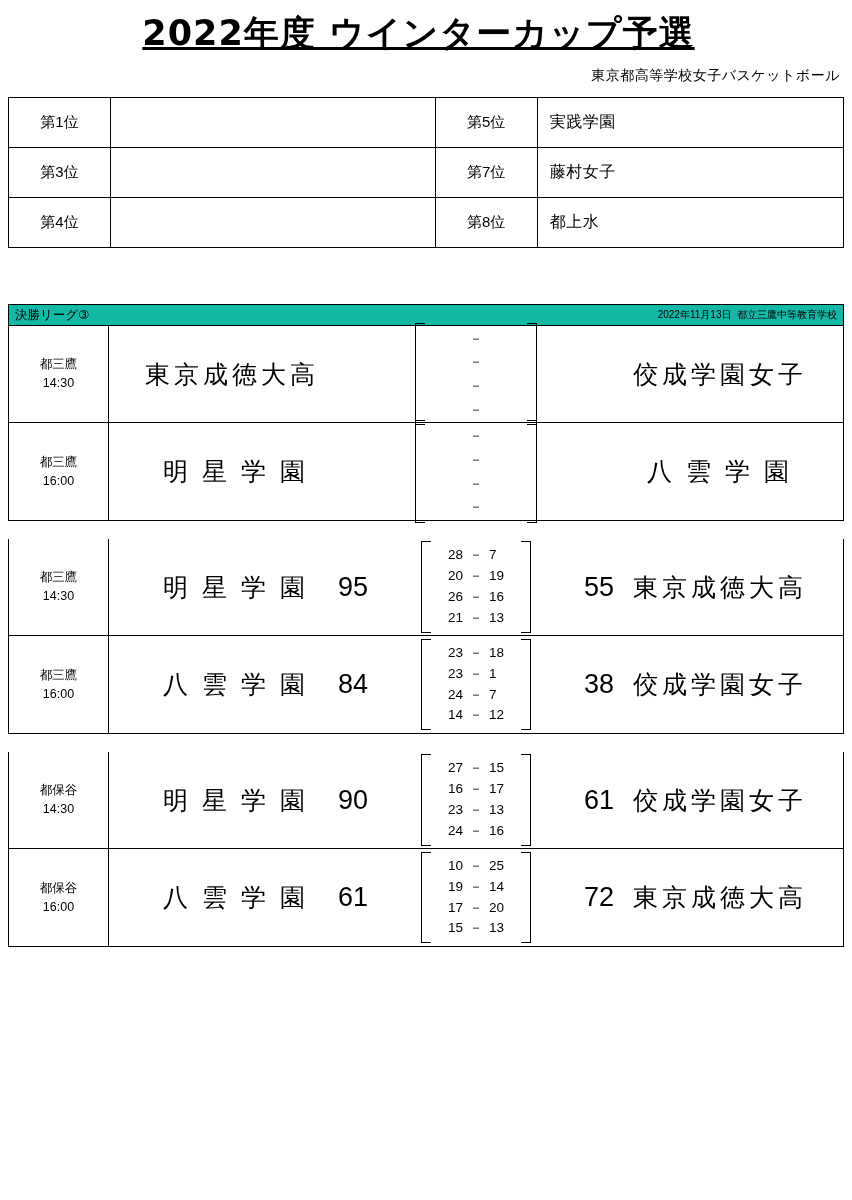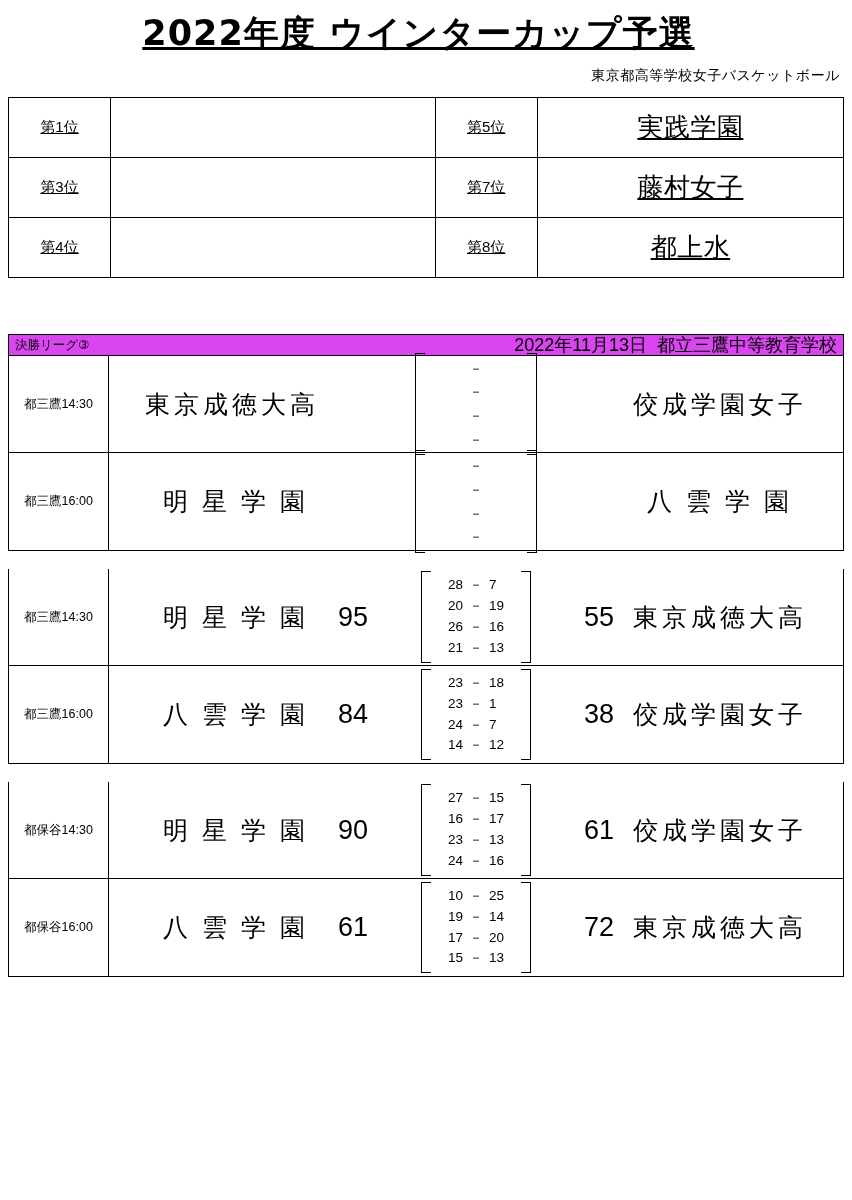--- a/index.html
+++ b/index.html
@@ -39,71 +39,70 @@
   }
   table.rank {
     border-collapse: collapse;
     width: 836px;
     table-layout: fixed;
   }
   table.rank td {
     border: 1px solid #000;
     height: 50px;
     padding: 12px;
-    text-decoration: underline;
   }
   td.rank-label {
     width: 100px;
     text-align: center;
     font-size: 15px;
   }
   td.rank-blank {
     width: 318px;
   }
   td.rank-team {
     width: 300px;
-    text-align: center;
-    font-size: 26px;
+    font-size: 16px;
     letter-spacing: 0.5px;
   }
   .spread-4 { letter-spacing: 18px; padding-left: 18px; }
   .spread-2 { letter-spacing: 3px;  padding-left: 3px;  }
 
   
   .league {
     margin: 0 8px;
     width: 836px;
     border: 1px solid #000;
     border-top: none;
   }
   .league-head {
-    background: #d946ef;
+    background: #14b8a6;
     border-top: 1px solid #000;
     border-bottom: 1px solid #000;
     height: 22px;
     display: flex;
     align-items: center;
     justify-content: space-between;
     padding: 0 6px;
     font-size: 12.5px;
   }
-  .league-head .venue { font-size: 18px; text-align: right; }
+  .league-head .venue { font-size: 10px; text-align: right; }
 
   .match {
     display: flex;
     align-items: stretch;
     height: 97px;
     border-bottom: 1px solid #000;
   }
   .match:last-child { border-bottom: none; }
 
   .m-time {
     width: 100px;
     border-right: 1px solid #000;
     display: flex;
+    flex-direction: column;
     align-items: center;
     justify-content: center;
     font-size: 12.5px;
     line-height: 1.5;
     flex: 0 0 100px;
   }
   .m-left {
     flex: 1 1 0;
     display: flex;
     align-items: center;

